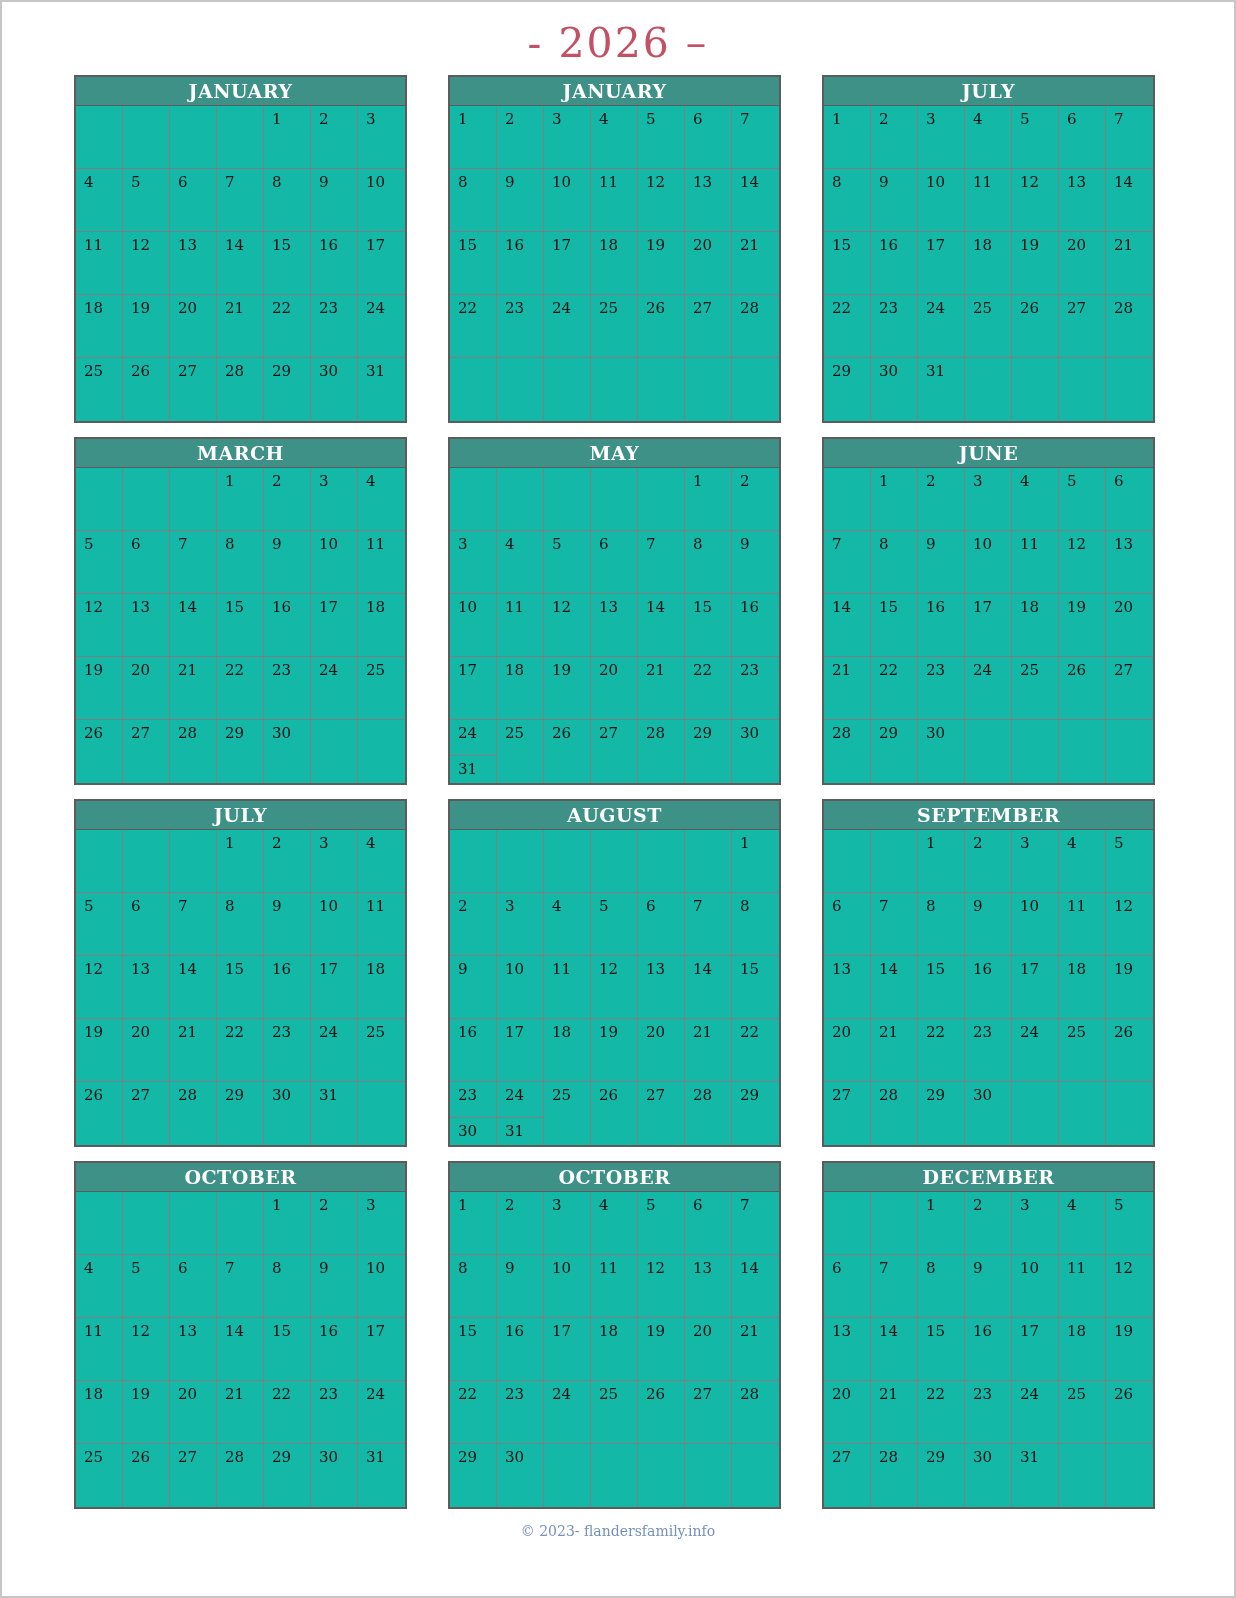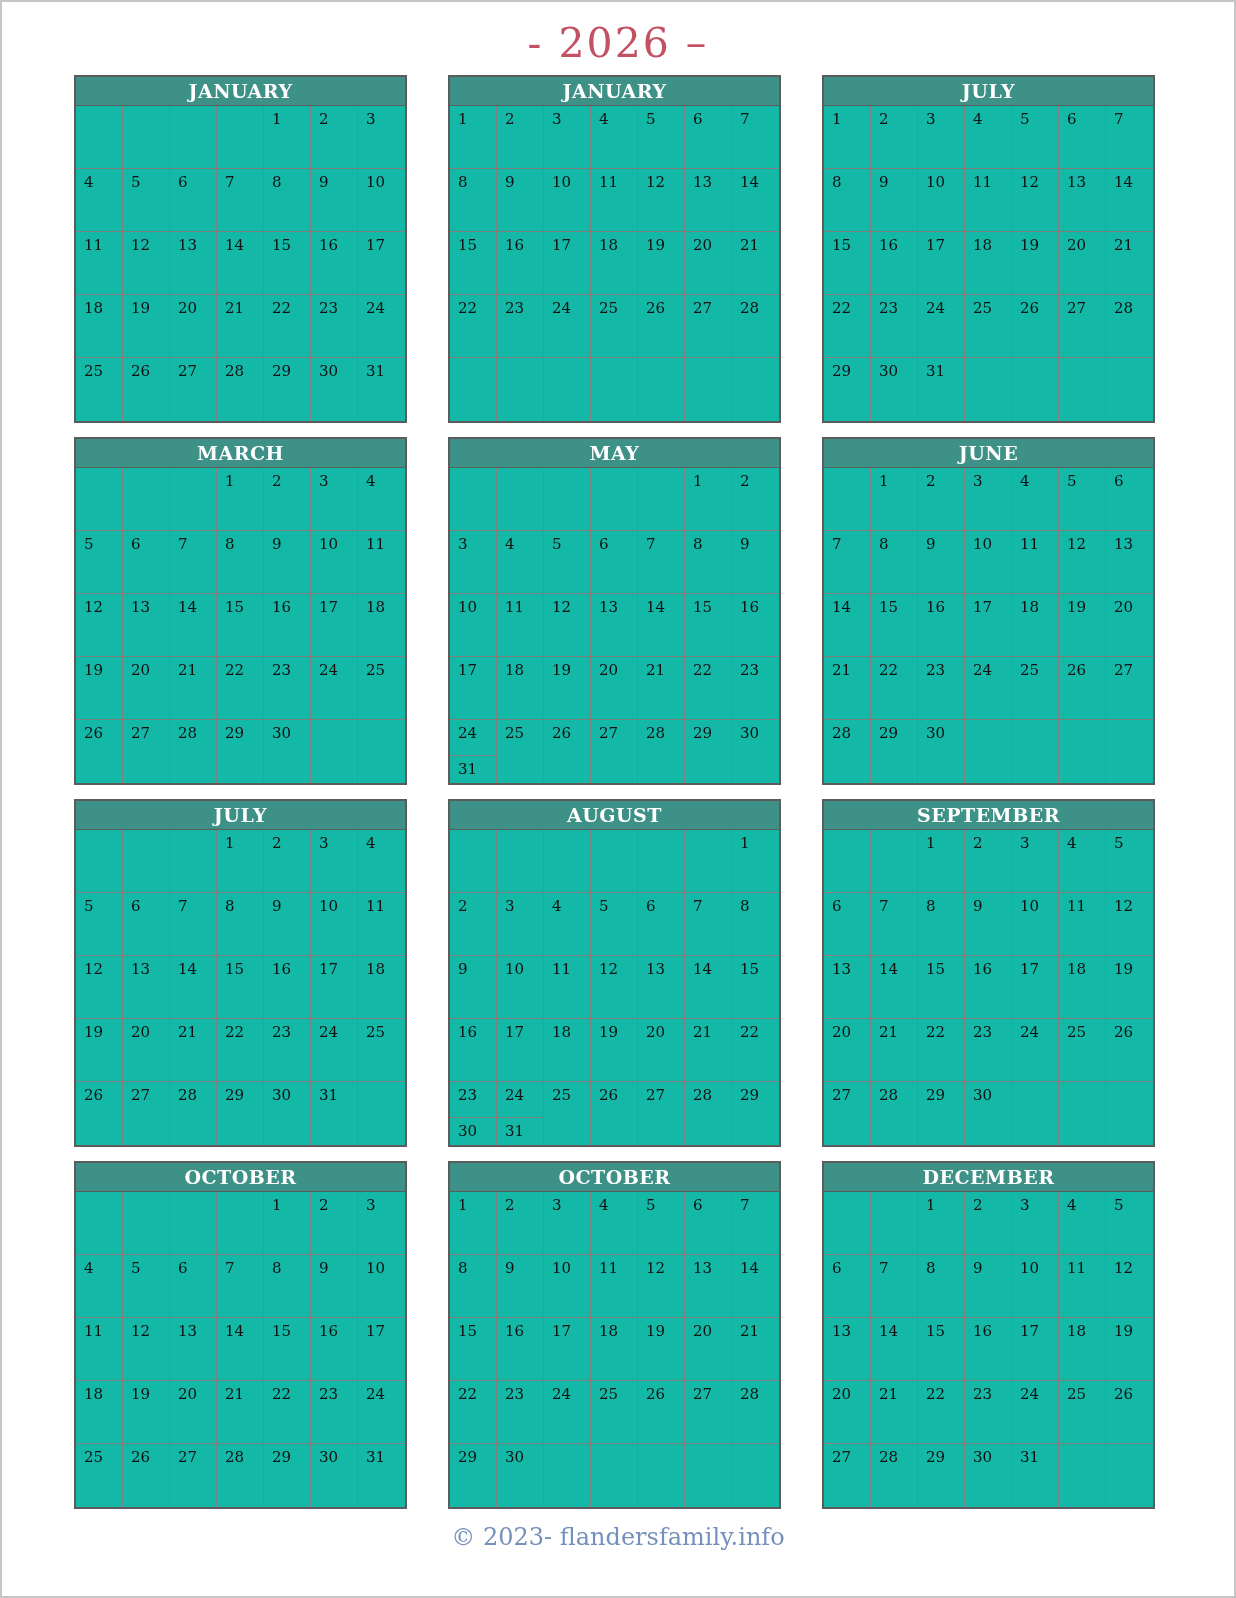--- a/index.html
+++ b/index.html
@@ -71,21 +71,21 @@
     border-bottom: 1px solid var(--grid-line, #7f7f7f);
     padding: 3px 0 0 8px;
   }
   .split-bottom {
     box-sizing: border-box;
     padding: 3px 0 0 8px;
   }
   .copyright-footer {
     margin-top: 14px;
     text-align: center;
-    font-size: 24px;
+    font-size: 14px;
     color: var(--footer-color, #7491bc);
   }
 </style>
 </head>
 <body style="--header-bg: #3e9186; --header-text: #ffffff; --title-color: #c25263; --footer-color: #7491bc; --grid-line: #7f7f7f; --table-border: #5c5c5c; --day-number: #111111;">
 
 <div class="year-title">- 2026 –</div>
 
 <div class="months-grid">
     <section class="month">

